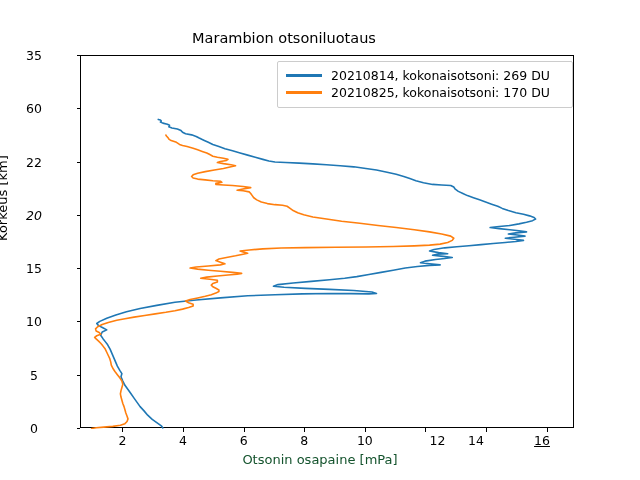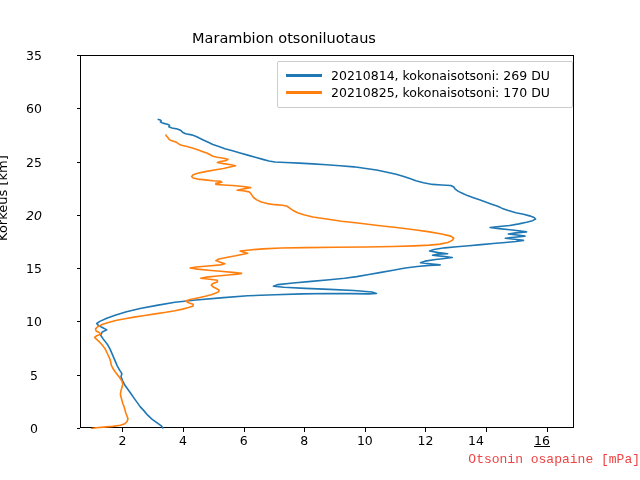--- a/index.html
+++ b/index.html
@@ -75,24 +75,23 @@
     top: 428px;
     width: 1px;
     height: 3.5px;
     background: #000000;
   }
   #xlabel {
     position: absolute;
     left: 0;
     top: 452px;
     width: 640px;
-    text-align: right;
+    text-align: center;
     font-size: 13px;
-    color: #ef4444;
-    font-family: Liberation Mono, monospace;
+    color: #14532d;
   }
   #ylabel {
     position: absolute;
     left: -5px;
     top: 241px;
     font-size: 13px;
     color: #000000;
     transform: rotate(-90deg);
     transform-origin: left top;
     white-space: nowrap;
@@ -146,39 +145,39 @@
       <div class="tick-label-y" style="top: 428px;">0</div>
       <div class="tick-mark-y" style="top: 428px;"></div>
       <div class="tick-label-y" style="top: 374.714px;">5</div>
       <div class="tick-mark-y" style="top: 374.714px;"></div>
       <div class="tick-label-y" style="top: 321.429px;">10</div>
       <div class="tick-mark-y" style="top: 321.429px;"></div>
       <div class="tick-label-y" style="top: 268.143px;">15</div>
       <div class="tick-mark-y" style="top: 268.143px;"></div>
       <div class="tick-label-y" style="top: 214.857px; font-style: italic;">20</div>
       <div class="tick-mark-y" style="top: 214.857px;"></div>
-      <div class="tick-label-y" style="top: 161.571px;">25</div>
+      <div class="tick-label-y" style="top: 161.571px;">22</div>
       <div class="tick-mark-y" style="top: 161.571px;"></div>
       <div class="tick-label-y" style="top: 108.286px;">60</div>
       <div class="tick-mark-y" style="top: 108.286px;"></div>
       <div class="tick-label-y" style="top: 55px;">35</div>
       <div class="tick-mark-y" style="top: 55px;"></div>
     </div>
   <div id="ticks-x">
       <div class="tick-label-x" style="left: 122.429px;">2</div>
       <div class="tick-mark-x" style="left: 122.429px;"></div>
       <div class="tick-label-x" style="left: 183.043px;">4</div>
       <div class="tick-mark-x" style="left: 183.043px;"></div>
       <div class="tick-label-x" style="left: 243.656px;">6</div>
       <div class="tick-mark-x" style="left: 243.656px;"></div>
       <div class="tick-label-x" style="left: 304.27px;">8</div>
       <div class="tick-mark-x" style="left: 304.27px;"></div>
       <div class="tick-label-x" style="left: 364.883px;">10</div>
       <div class="tick-mark-x" style="left: 364.883px;"></div>
-      <div class="tick-label-x" style="left: 425.497px;">12</div>
+      <div class="tick-label-x" style="left: 425.497px; text-align: right;">12</div>
       <div class="tick-mark-x" style="left: 425.497px;"></div>
       <div class="tick-label-x" style="left: 476px; text-align: center;">14</div>
       <div class="tick-mark-x" style="left: 486.11px;"></div>
       <div class="tick-label-x" style="left: 542px; text-decoration: underline;">16</div>
       <div class="tick-mark-x" style="left: 546.724px;"></div>
     </div>
 
   <div id="ylabel">Korkeus [km]</div>
   <div id="xlabel">Otsonin osapaine [mPa]</div>
 

